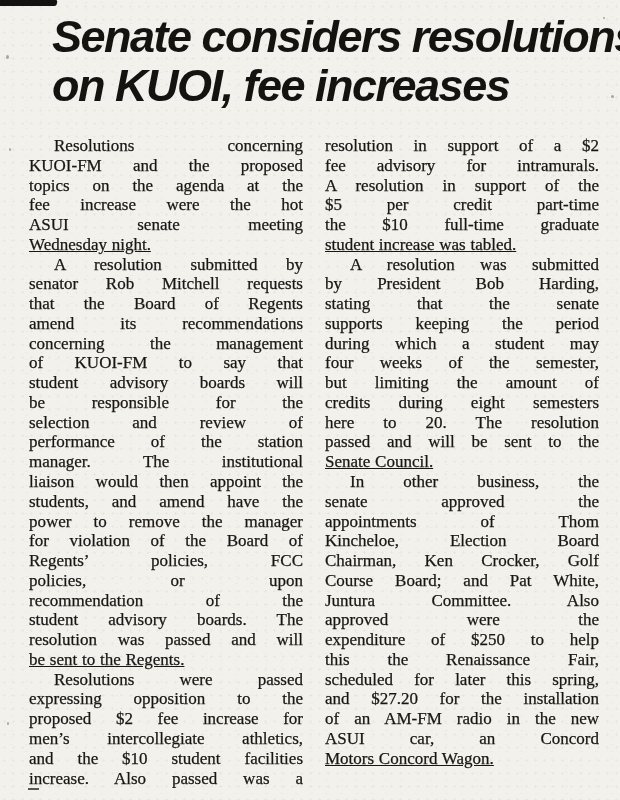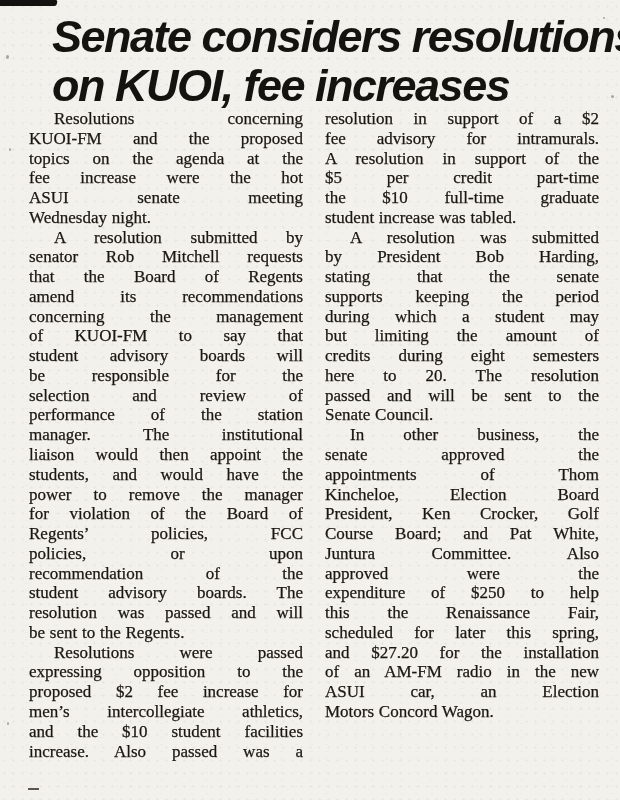--- a/index.html
+++ b/index.html
@@ -37,36 +37,37 @@
     white-space: nowrap;
   }
   .columns {
     position: absolute;
     top: 109px;
     left: 29px;
     width: 570px;
     display: flex;
     gap: 22px;
   }
-  .col { width: 274px; }
+  .col { width: 274px; margin-top: 27px; }
   .para { margin: 0; }
   .line {
     font-size: 17px;
     line-height: 19.78px;
     height: 19.78px;
     overflow: hidden;
     text-align: justify;
     text-align-last: justify;
     -webkit-text-stroke: 0.25px var(--ink);
     word-spacing: 0.5px;
     white-space: normal;
   }
   .line.no-just {
     text-align: left;
     text-align-last: left;
+    text-decoration: underline;
   }
   .line.indent { text-indent: 25px; }
   
   .artifact-top-bar {
     position: absolute;
     top: 0; left: -3px;
     width: 60px; height: 6px;
     background: #141210;
     transform: skewX(-10deg);
     border-radius: 0 2px 2px 0;
@@ -122,21 +123,21 @@
           <div class="line">that the Board of Regents</div>
           <div class="line">amend its recommendations</div>
           <div class="line">concerning the management</div>
           <div class="line">of KUOI-FM to say that</div>
           <div class="line">student advisory boards will</div>
           <div class="line">be responsible for the</div>
           <div class="line">selection and review of</div>
           <div class="line">performance of the station</div>
           <div class="line">manager. The institutional</div>
           <div class="line">liaison would then appoint the</div>
-          <div class="line">students, and would have the</div>
+          <div class="line">students, and amend have the</div>
           <div class="line">power to remove the manager</div>
           <div class="line">for violation of the Board of</div>
           <div class="line">Regents’ policies, FCC</div>
           <div class="line">policies, or upon</div>
           <div class="line">recommendation of the</div>
           <div class="line">student advisory boards. The</div>
           <div class="line">resolution was passed and will</div>
           <div class="line no-just">be sent to the Regents.</div>
         </div>
         <div class="para">
@@ -156,40 +157,41 @@
           <div class="line">$5 per credit part-time</div>
           <div class="line">the $10 full-time graduate</div>
           <div class="line no-just">student increase was tabled.</div>
         </div>
         <div class="para">
           <div class="line indent">A resolution was submitted</div>
           <div class="line">by President Bob Harding,</div>
           <div class="line">stating that the senate</div>
           <div class="line">supports keeping the period</div>
           <div class="line">during which a student may</div>
+          <div class="line">four weeks of the semester,</div>
           <div class="line">but limiting the amount of</div>
           <div class="line">credits during eight semesters</div>
           <div class="line">here to 20. The resolution</div>
           <div class="line">passed and will be sent to the</div>
           <div class="line no-just">Senate Council.</div>
         </div>
         <div class="para">
           <div class="line indent">In other business, the</div>
           <div class="line">senate approved the</div>
           <div class="line">appointments of Thom</div>
           <div class="line">Kincheloe, Election Board</div>
-          <div class="line">President, Ken Crocker, Golf</div>
+          <div class="line">Chairman, Ken Crocker, Golf</div>
           <div class="line">Course Board; and Pat White,</div>
           <div class="line">Juntura Committee. Also</div>
           <div class="line">approved were the</div>
           <div class="line">expenditure of $250 to help</div>
           <div class="line">this the Renaissance Fair,</div>
           <div class="line">scheduled for later this spring,</div>
           <div class="line">and $27.20 for the installation</div>
           <div class="line">of an AM-FM radio in the new</div>
-          <div class="line">ASUI car, an Election</div>
+          <div class="line">ASUI car, an Concord</div>
           <div class="line no-just">Motors Concord Wagon.</div>
         </div>
       </div>
   </div>
 
   <div class="artifact-dash"></div>
 </div>
 
 </body></html>

